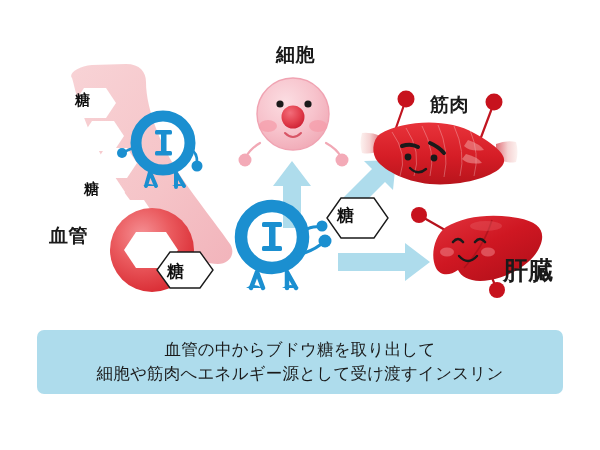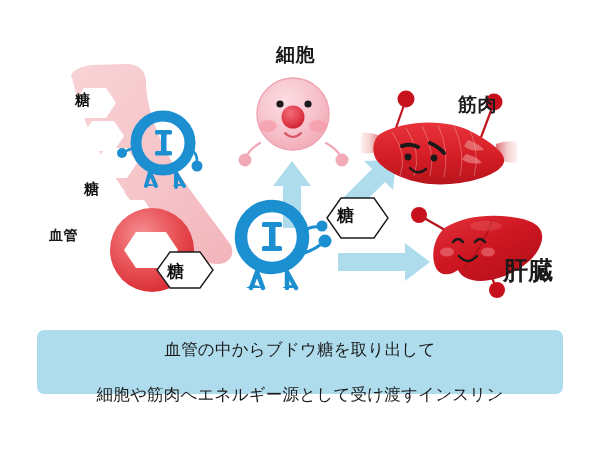--- a/index.html
+++ b/index.html
@@ -31,22 +31,22 @@
   .lbl {
     position: absolute;
     font-family: "DejaVu Sans", "Liberation Sans", sans-serif;
     font-weight: bold;
     color: #1a1a1a;
     white-space: nowrap;
     letter-spacing: 0.5px;
     line-height: 1;
   }
   #label-cell   { left: 276px; top: 45px;  font-size: 19px; }
-  #label-muscle { left: 430px; top: 95px;  font-size: 19px; margin-left: 28px; }
-  #label-vessel { left: 49px;  top: 228px; font-size: 14px; }
+  #label-muscle { left: 430px; top: 95px;  font-size: 19px; }
+  #label-vessel { left: 49px;  top: 228px; font-size: 19px; font-family: Liberation Mono, monospace; }
   #label-liver  { left: 503px; top: 258px; font-size: 25px; }
   #label-insulin{ left: 231px; top: 287px; font-size: 19px; color:#111; }
 
   .sugar-text {
     position: absolute;
     font-family: "DejaVu Sans", "Liberation Sans", sans-serif;
     font-weight: bold;
     color: #111;
     line-height: 1;
     white-space: nowrap;
@@ -71,21 +71,20 @@
     box-sizing: border-box;
   }
   #caption-box .cap-line {
     font-family: "DejaVu Sans", "Liberation Sans", sans-serif;
     font-size: 16.5px;
     color: #1a1a1a;
     line-height: 1.45;
     letter-spacing: 0.2px;
     white-space: nowrap;
     font-weight: 500;
-    margin-top: 21px;
   }
 </style>
 </head>
 <body>
 
 <div id="stage">
 
   <svg class="diagram" viewBox="0 0 600 450">
     <defs>
       <linearGradient id="vesselGrad" x1="0" y1="0" x2="1" y2="1">

